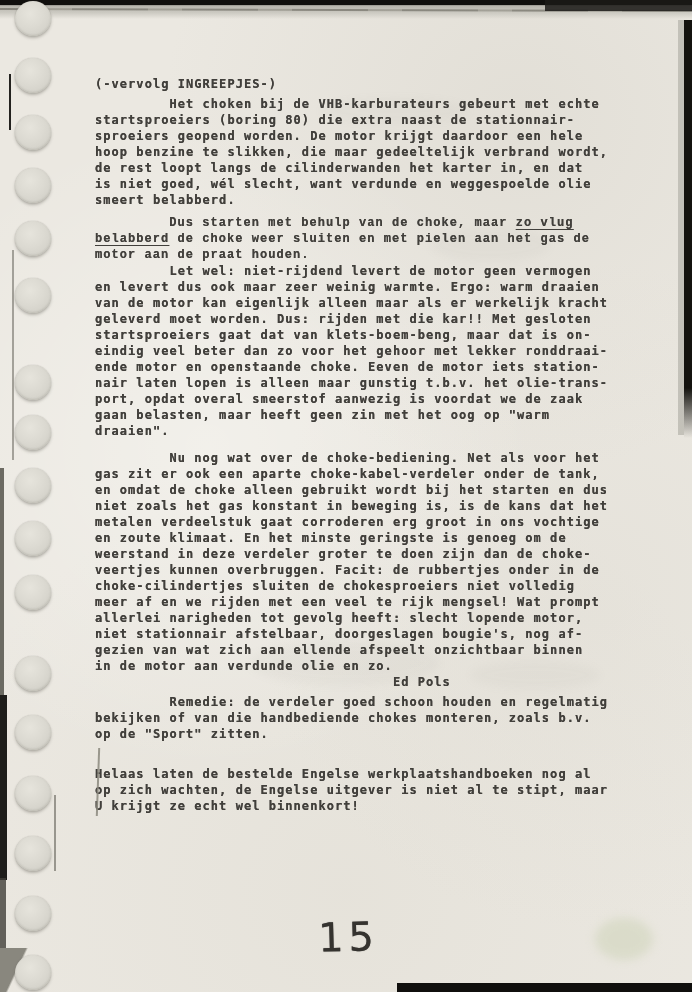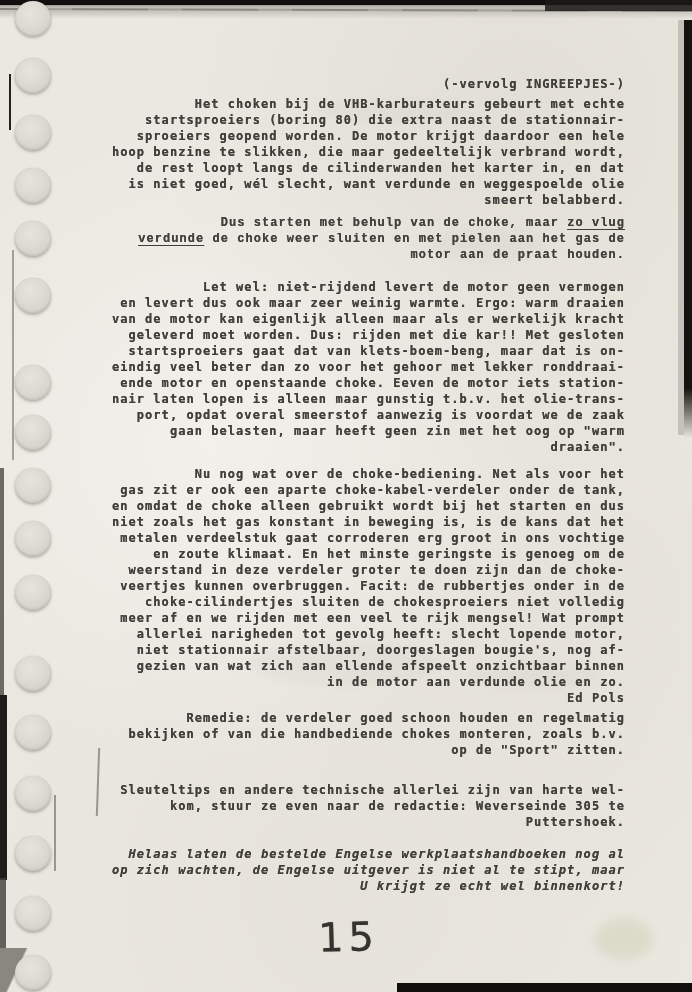--- a/index.html
+++ b/index.html
@@ -19,25 +19,25 @@
       #ebe8e1;
   }
   
   .tw{
     position:absolute;left:95px;top:76px;width:530px;
     font:bold 12px "DejaVu Sans Mono",monospace;
     line-height:16px;letter-spacing:1.05px;
     color:#413f3b;
     text-shadow:0 0 0.6px rgba(60,58,54,.85);
   }
-  .block{white-space:pre;text-align:right;}
+  .block{white-space:pre;}
   .block:nth-child(1){margin-top:0;}
   .block:nth-child(2){margin-top:4px;}
   .block:nth-child(3){margin-top:7px;font-family:Liberation Mono, monospace;}
-  .block:nth-child(4){margin-top:16px;}
+  .block:nth-child(4){margin-top:0;}
   .block:nth-child(5){margin-top:11px;}
   .block:nth-child(6){margin-top:0;}
   .block:nth-child(7){margin-top:4px;}
   .block:nth-child(8){margin-top:24px;}
   .block:nth-child(9){margin-top:16px;font-style:italic;}
   .ul{text-decoration:underline;text-underline-offset:2.5px;}
   
   .hole{
     position:absolute;left:15px;width:36px;height:35px;border-radius:50%;
     background:radial-gradient(circle at 42% 36%, #e6e4dc 0%, #dcdad2 45%, #d3d1c9 78%, #cfcdc5 100%);
@@ -81,26 +81,25 @@
 <div class="paper"></div>
 
 <div class="sm" style="left:320px;top:98px;width:150px;height:26px;opacity:.05;"></div>
 <div class="sm" style="left:430px;top:228px;width:120px;height:34px;opacity:.05;"></div>
 <div class="sm" style="left:250px;top:640px;width:190px;height:46px;opacity:.06;"></div>
 <div class="sm" style="left:470px;top:660px;width:130px;height:30px;opacity:.05;"></div>
 
 <div class="tw">
     <div class="block">(-vervolg INGREEPJES-)</div>
     <div class="block">         Het choken bij de VHB-karburateurs gebeurt met echte<br>startsproeiers (boring 80) die extra naast de stationnair-<br>sproeiers geopend worden. De motor krijgt daardoor een hele<br>hoop benzine te slikken, die maar gedeeltelijk verbrand wordt,<br>de rest loopt langs de cilinderwanden het karter in, en dat<br>is niet goed, wél slecht, want verdunde en weggespoelde olie<br>smeert belabberd.</div>
-    <div class="block">         Dus starten met behulp van de choke, maar <span class="ul">zo vlug</span><br><span class="ul">verdunde</span> de choke weer sluiten en met pielen aan het gas de<br>motor aan de praat houden.</div>
+    <div class="block">         Dus starten met behulp van de choke, maar <span class="ul">zo vlug</span><br><span class="ul">belabberd</span> de choke weer sluiten en met pielen aan het gas de<br>motor aan de praat houden.</div>
     <div class="block">         Let wel: niet-rijdend levert de motor geen vermogen<br>en levert dus ook maar zeer weinig warmte. Ergo: warm draaien<br>van de motor kan eigenlijk alleen maar als er werkelijk kracht<br>geleverd moet worden. Dus: rijden met die kar!! Met gesloten<br>startsproeiers gaat dat van klets-boem-beng, maar dat is on-<br>eindig veel beter dan zo voor het gehoor met lekker ronddraai-<br>ende motor en openstaande choke. Eeven de motor iets station-<br>nair laten lopen is alleen maar gunstig t.b.v. het olie-trans-<br>port, opdat overal smeerstof aanwezig is voordat we de zaak<br>gaan belasten, maar heeft geen zin met het oog op "warm<br>draaien".</div>
     <div class="block">         Nu nog wat over de choke-bediening. Net als voor het<br>gas zit er ook een aparte choke-kabel-verdeler onder de tank,<br>en omdat de choke alleen gebruikt wordt bij het starten en dus<br>niet zoals het gas konstant in beweging is, is de kans dat het<br>metalen verdeelstuk gaat corroderen erg groot in ons vochtige<br>en zoute klimaat. En het minste geringste is genoeg om de<br>weerstand in deze verdeler groter te doen zijn dan de choke-<br>veertjes kunnen overbruggen. Facit: de rubbertjes onder in de<br>choke-cilindertjes sluiten de chokesproeiers niet volledig<br>meer af en we rijden met een veel te rijk mengsel! Wat prompt<br>allerlei narigheden tot gevolg heeft: slecht lopende motor,<br>niet stationnair afstelbaar, doorgeslagen bougie's, nog af-<br>gezien van wat zich aan ellende afspeelt onzichtbaar binnen<br>in de motor aan verdunde olie en zo.</div>
     <div class="block">                                    Ed Pols</div>
     <div class="block">         Remedie: de verdeler goed schoon houden en regelmatig<br>bekijken of van die handbediende chokes monteren, zoals b.v.<br>op de "Sport" zitten.</div>
-    <div class="block">Sleuteltips en andere technische allerlei zijn van harte wel-<br>kom, stuur ze even naar de redactie: Weverseinde 305 te<br>Puttershoek.</div>
     <div class="block">Helaas laten de bestelde Engelse werkplaatshandboeken nog al<br>op zich wachten, de Engelse uitgever is niet al te stipt, maar<br>U krijgt ze echt wel binnenkort!</div>
   </div>
 
 <div class="pagenum">15</div>
 
 <div class="art top-black"></div>
 <div class="art top-band"></div>
 <div class="art top-wavy"></div>
 <div class="art top-right-dark"></div>
 <div class="art right-sliver"></div>

